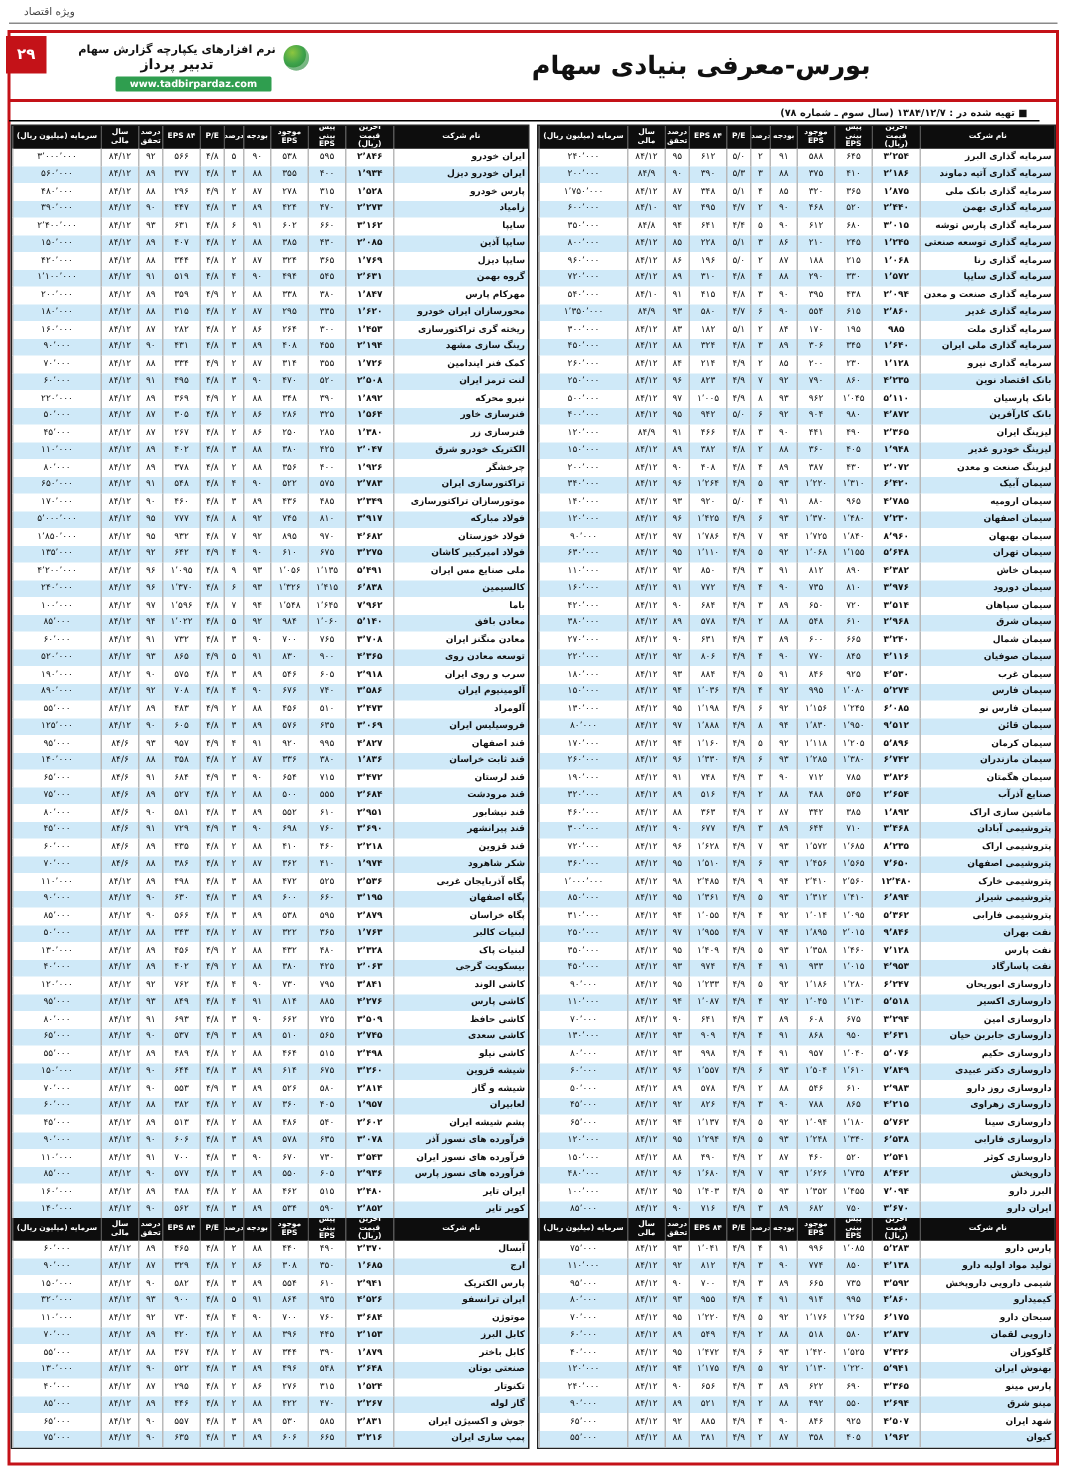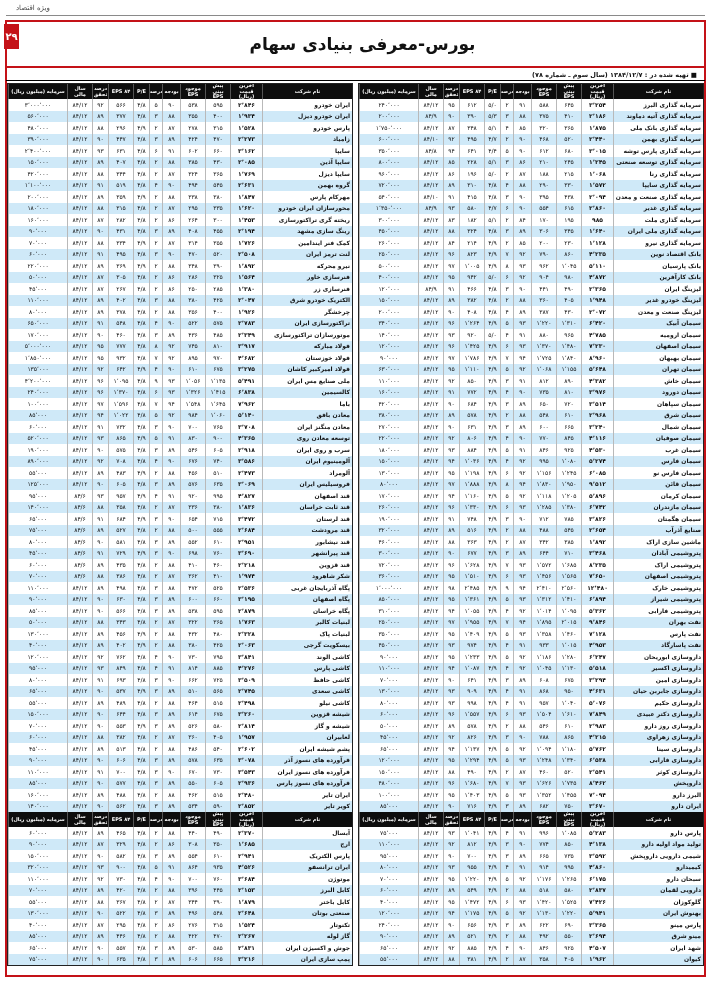--- a/index.html
+++ b/index.html
@@ -5,21 +5,21 @@
   html,body{margin:0;padding:0}
   body{
     width:711px;height:983px;position:relative;overflow:hidden;
     background:#ffffff;font-family:"DejaVu Sans",sans-serif;color:#111;
   }
   
   .top-hairline{position:absolute;top:15px;left:6px;right:6px;border-top:1px solid #8a8a8a}
   .corner-text{position:absolute;top:4px;left:16px;font-size:7px;color:#444;direction:rtl}
   .page-frame{position:absolute;top:20px;left:5px;right:5px;bottom:6px;border:2px solid #c41218;pointer-events:none}
   .page-number{
-    position:absolute;top:24px;right:697px;right:auto;left:4px;width:15px;height:25px;
+    position:absolute;top:24px;right:697px;right:auto;left:4px;width:27px;height:25px;
     background:#c41218;color:#fff;font-size:10px;font-weight:bold;
     display:flex;align-items:center;justify-content:center;
   }
   
   .header-band{
     position:absolute;top:23px;left:24px;right:10px;height:42px;
     display:flex;direction:rtl;align-items:center;
   }
   .title-zone{flex:1;text-align:center}
   .page-title{font-size:17px;font-weight:bold;letter-spacing:0px}
@@ -32,21 +32,21 @@
   }
   .brand-lines{display:flex;flex-direction:column;align-items:center}
   .brand-line1{font-size:7.5px;font-weight:bold}
   .brand-line2{font-size:9.5px;font-weight:bold;margin-top:1px}
   .brand-url{
     background:#2f9e4f;color:#fff;font-size:6.5px;font-weight:bold;
     padding:1px 10px;border-radius:1px;direction:ltr;
   }
   .header-rule{position:absolute;top:66px;left:6px;right:6px;border-top:2px solid #c41218}
   .sub-bar{
-    position:absolute;top:69px;left:6px;right:6px;height:12px;
+    position:absolute;top:69px;left:6px;right:18px;height:12px;
     border-bottom:1px solid #000;display:flex;align-items:center;direction:rtl;
     padding-right:8px;font-size:6.5px;font-weight:bold;box-sizing:border-box;
   }
   
   .stock-table{
     position:absolute;top:83px;width:346px;border:1px solid #222;background:#fff;
     box-sizing:border-box;
   }
   #table-left{left:7px}
   #table-right{left:358px}
@@ -73,20 +73,30 @@
 
 <div class="corner-text">ویژه اقتصاد</div>
 <div class="top-hairline"></div>
 <div class="page-frame"></div>
 <div class="page-number">۲۹</div>
 
 <div class="header-band">
   <div class="title-zone">
     <span class="page-title">بورس-معرفی بنیادی سهام</span>
   </div>
+  <div class="brand-zone">
+    <div class="brand-top">
+      <span class="brand-logo"></span>
+      <span class="brand-lines">
+        <span class="brand-line1">نرم افزارهای یکپارچه گزارش سهام</span>
+        <span class="brand-line2">تدبیر پرداز</span>
+      </span>
+    </div>
+    <span class="brand-url">www.tadbirpardaz.com</span>
+  </div>
 </div>
 <div class="header-rule"></div>
 
 <div class="sub-bar">
   <span>■ تهیه شده در : ۱۳۸۴/۱۲/۷   (سال سوم ـ شماره ۷۸)</span>
 </div>
 
 <div class="stock-table" id="table-right">
     <div class="trow thead">
       <div class="tcell hcell">نام شرکت</div>

